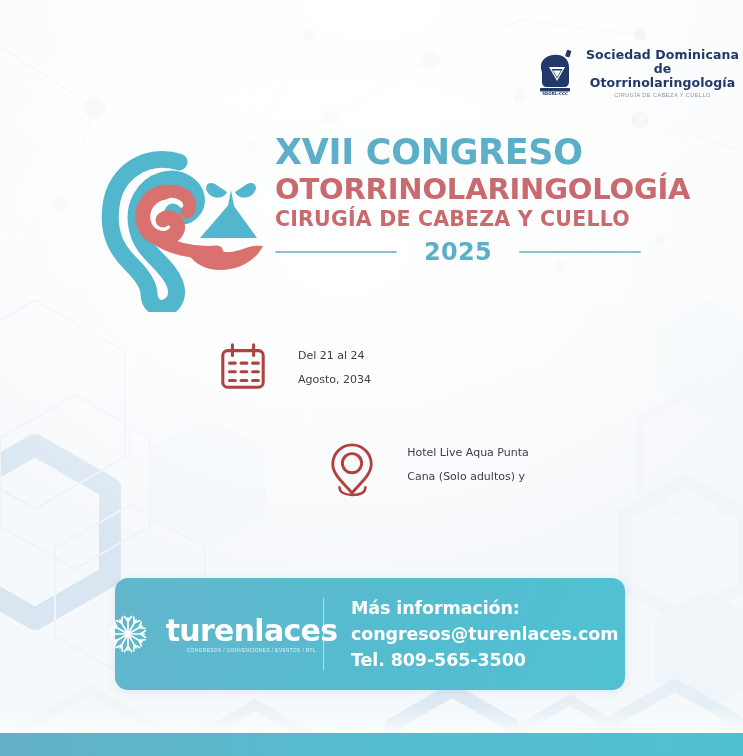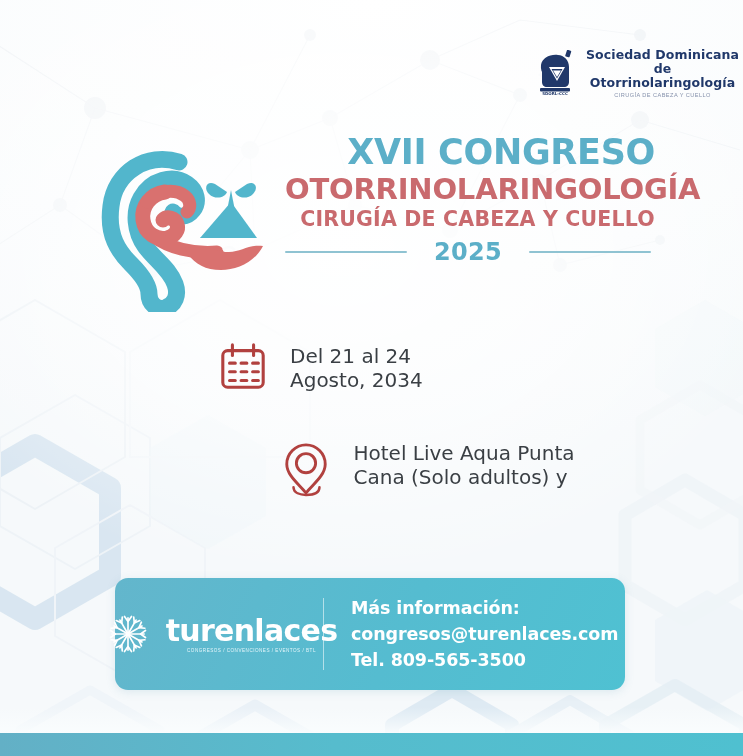--- a/index.html
+++ b/index.html
@@ -52,21 +52,21 @@
   .society-sub {
     margin-top:2px;
     font-size:5.6px; font-weight:400; color:#8591ab; letter-spacing:.45px;
   }
 
   
   .hero { position:absolute; left:0; top:132px; width:743px; height:195px; }
 
   .ear-logo { position:absolute; left:97px; top:8px; width:172px; height:172px; }
 
-  .title-block { position:absolute; left:285px; top:0px; width:370px;text-align:right; }
+  .title-block { position:absolute; left:275px; top:0px; width:370px; }
   .t-line {
     font-family:"DejaVu Sans", sans-serif;
     font-weight:700; color:#5cafc8;
     font-size:35px; line-height:40px; letter-spacing:-0.3px;
   }
   .t-line2 { font-size:33.5px; }
   .t-red {
     font-family:"DejaVu Sans", sans-serif;
     font-weight:700; color:#c96a6e;
     font-size:29px; line-height:34px; letter-spacing:-0.2px;
@@ -86,22 +86,23 @@
     font-weight:700; font-size:24px; color:#5cafc8; letter-spacing:.3px;
   }
 
   
   .info { position:absolute; left:218px; top:341px; width:420px; }
   .info-row { display:flex; align-items:flex-start; gap:22px; }
   .info-row + .info-row { margin-top:46px;justify-content:center; }
   .info-icon { flex:0 0 auto; width:50px; height:52px; }
   .info-text {
     font-family:"DejaVu Sans", sans-serif;
-    font-size:20px; line-height:24px; color:#3a3f44; font-weight:400;
+    font-size:11px; line-height:24px; color:#3a3f44; font-weight:400;
     padding-top:3px;
+    margin-left:8px;
   }
   .loc .info-icon { width:50px; height:58px; }
   .loc .info-text { padding-top:2px; }
 
   
   .card {
     position:absolute; left:115px; top:578px; width:510px; height:112px;
     border-radius:13px;
     background:linear-gradient(115deg,#63b6cc 0%, #55bcd0 55%, #4fc1d2 100%);
     box-shadow:0 2px 10px rgba(90,150,175,.16);

